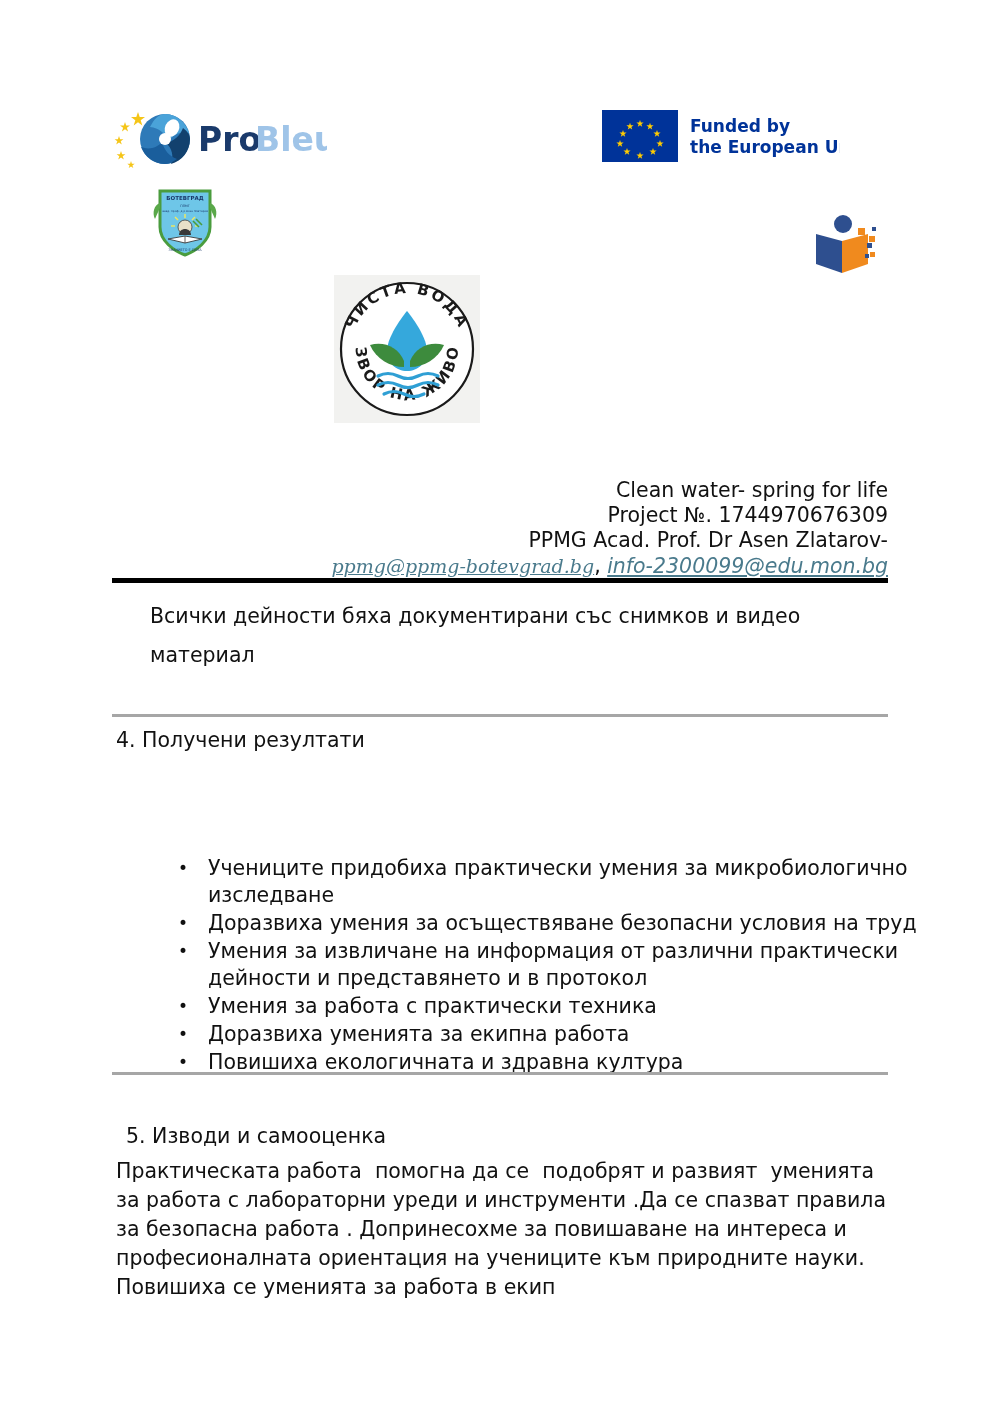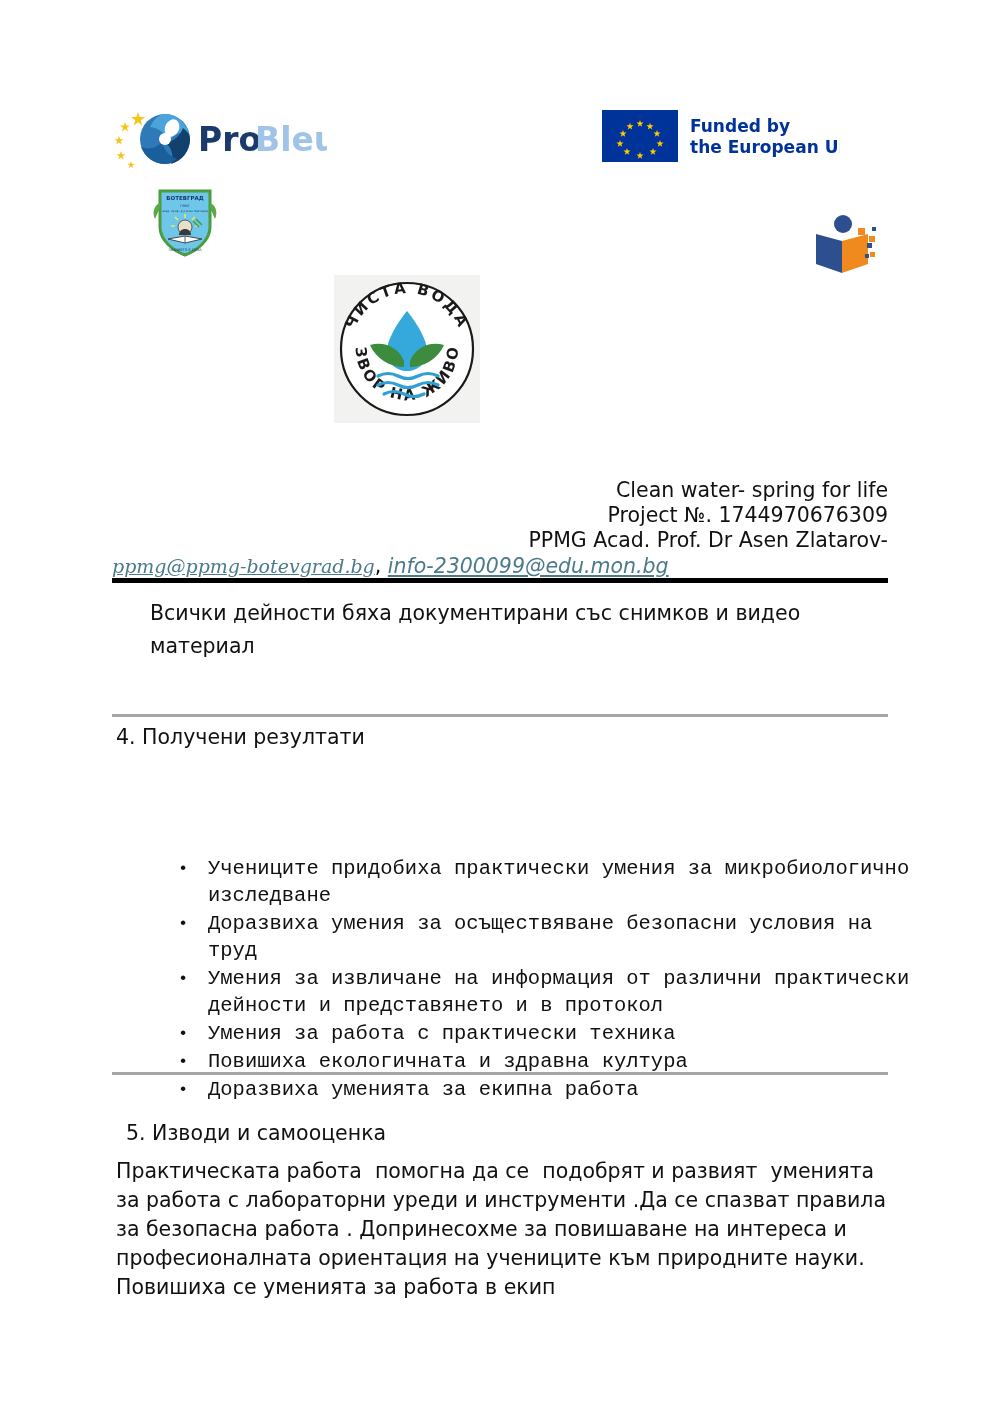--- a/index.html
+++ b/index.html
@@ -78,21 +78,21 @@
     line-height: 25px;
     color: #111111;
   }
   .doc-header .hline {
     display: block;
     white-space: pre;
   }
   .mail-line {
     display: block;
     white-space: pre;
-    text-align: left;
+    text-align: right;
     margin-top: 1px;
   }
   a.maillink {
     color: #4a7a8c;
     text-decoration: underline;
   }
   a.mail-serif {
     font-family: "DejaVu Serif", "Liberation Serif", serif;
     font-style: italic;
     font-size: 19px;
@@ -123,21 +123,21 @@
     background: #a6a6a6;
   }
   #rule-header { top: 578px; }
   #rule-sep-1 { top: 714px; }
   #rule-sep-2 { top: 1072px; }
 
   
   .body-text {
     position: absolute;
     font-size: 20.5px;
-    line-height: 33px;
+    line-height: 39px;
     color: #111111;
     white-space: pre-wrap;
   }
   #intro-paragraph {
     left: 150px;
     top: 597px;
     width: 700px;
   }
   #section-4-heading {
     left: 116px;
@@ -157,21 +157,20 @@
   }
 
   ul.results-list {
     position: absolute;
     left: 146px;
     top: 855px;
     width: 740px;
     margin: 0;
     padding: 0 0 0 32px;
     list-style: none;
-    font-family: Liberation Mono, monospace;
   }
   ul.results-list li {
     position: relative;
     font-size: 20.5px;
     line-height: 27px;
     color: #111111;
     margin: 0 0 1px 0;
     padding-left: 30px;
   }
   ul.results-list li::before {
@@ -319,22 +318,22 @@
 
   <div class="rule-light" id="rule-sep-1"></div>
 
   <div class="body-text" id="section-4-heading">4. Получени резултати</div>
 
   <ul class="results-list">
     <li>Учениците придобиха практически умения за микробиологично изследване</li>
     <li>Доразвиха умения за осъществяване безопасни условия на труд</li>
     <li>Умения за извличане на информация от различни практически дейности и представянето и в протокол</li>
     <li>Умения за работа с практически техника</li>
+    <li>Доразвиха уменията за екипна работа</li>
     <li>Повишиха екологичната и здравна култура</li>
-    <li>Доразвиха уменията за екипна работа</li>
   </ul>
 
   <div class="rule-light" id="rule-sep-2"></div>
 
   <div class="body-text" id="section-5-heading">5. Изводи и самооценка</div>
   <div class="body-text" id="conclusion-paragraph">Практическата работа  помогна да се  подобрят и развият  уменията за работа с лабораторни уреди и инструменти .Да се спазват правила за безопасна работа . Допринесохме за повишаване на интереса и професионалната ориентация на учениците към природните науки. Повишиха се уменията за работа в екип</div>
 
 </div>
 
 </body></html>

